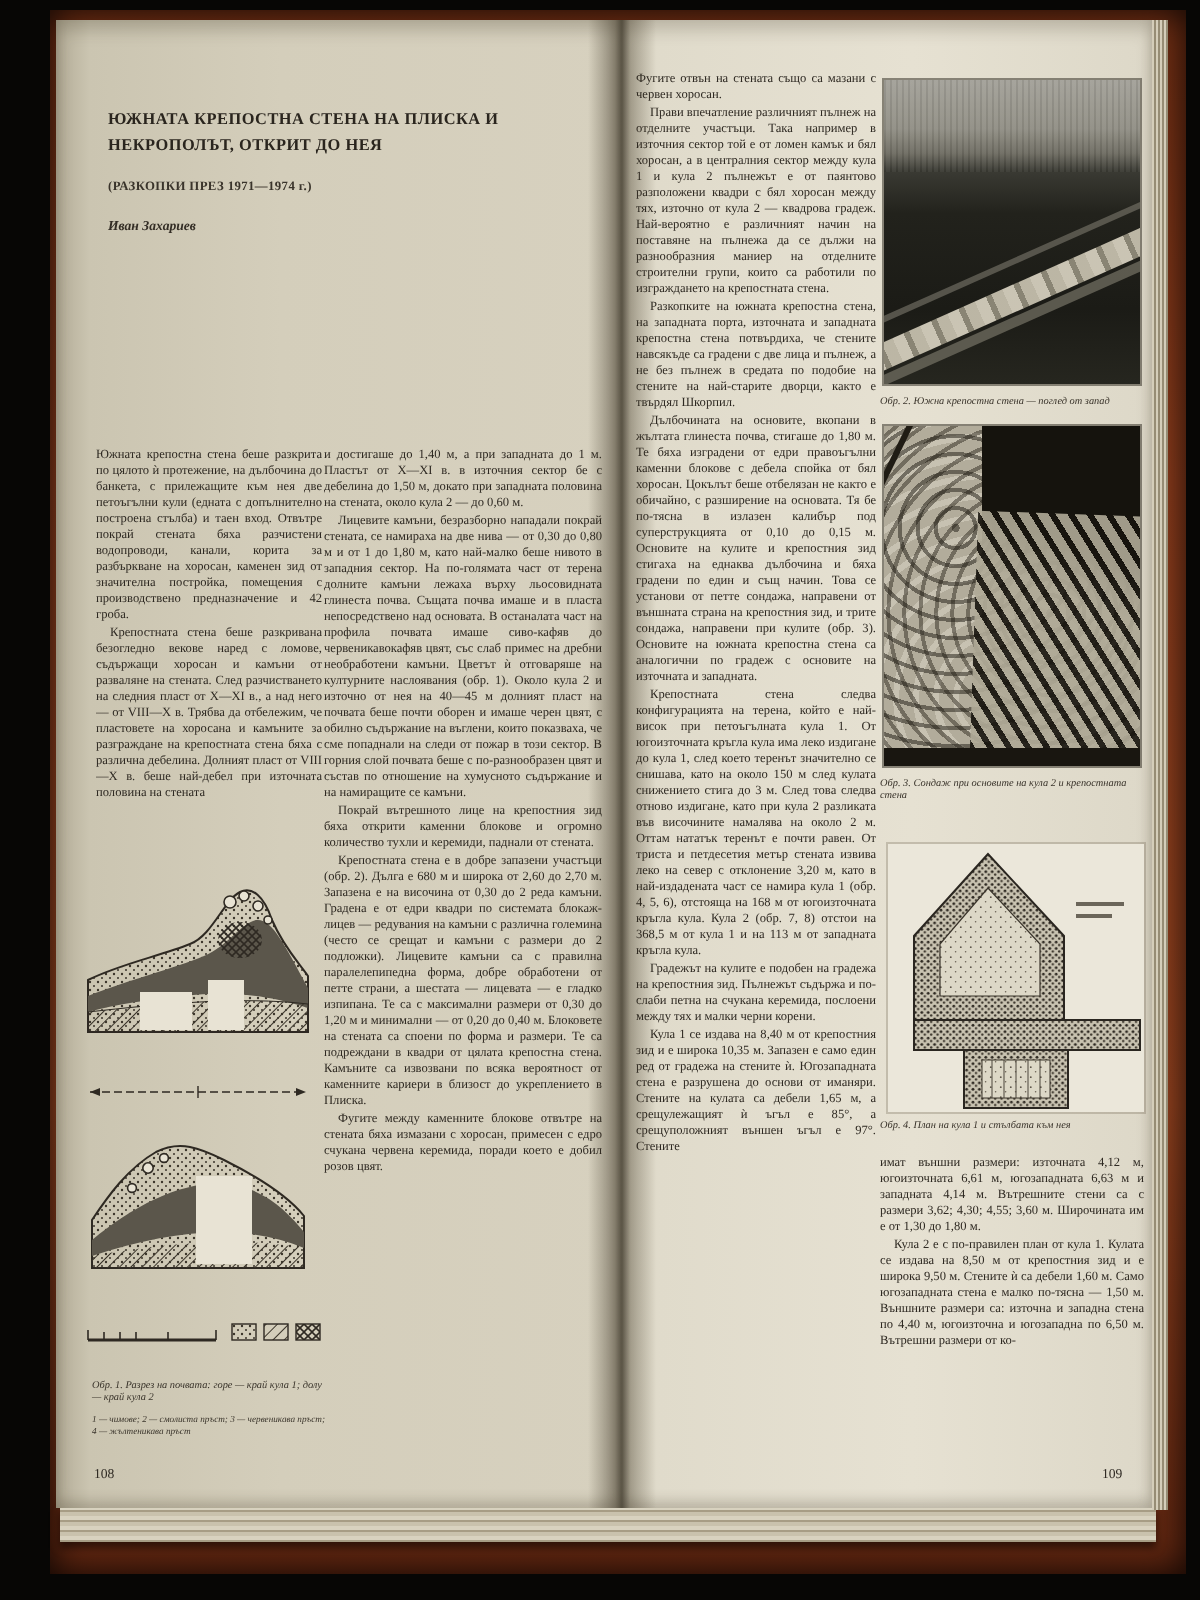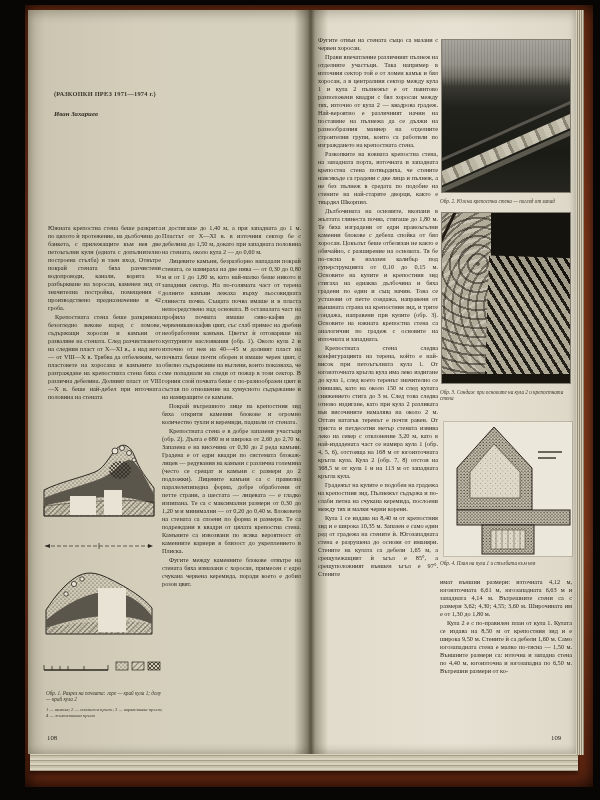--- a/index.html
+++ b/index.html
@@ -70,20 +70,21 @@
 </style>
 </head>
 <body>
 
 <div class="abs cover"></div>
 <div class="abs edges-bottom"></div>
 <div class="abs edges-right"></div>
 
 <div class="abs page-left">
 
+  <div class="abs title" style="left:26px;top:44px;width:252px;">ЮЖНАТА КРЕПОСТНА СТЕНА НА ПЛИСКА И НЕКРОПОЛЪТ, ОТКРИТ ДО НЕЯ</div>
   <div class="abs subtitle" style="left:26px;top:80px;width:220px;">(РАЗКОПКИ ПРЕЗ 1971—1974 г.)</div>
   <div class="abs author" style="left:26px;top:100px;width:160px;">Иван Захариев</div>
 
   <div class="abs col" style="left:20px;top:214px;width:113px;height:214px;">
     <p>Южната крепостна стена беше разкрита по цялото ѝ протежение, на дълбочина до банкета, с прилежащите към нея две петоъгълни кули (едната с допълнително построена стълба) и таен вход. Отвътре покрай стената бяха разчистени водопроводи, канали, корита за разбъркване на хоросан, каменен зид от значителна постройка, помещения с производствено предназначение и 42 гроба.</p>
     <p class="ind">Крепостната стена беше разкривана безогледно векове наред с ломове, съдържащи хоросан и камъни от разваляне на стената. След разчистването на следния пласт от X—XI в., а над него — от VIII—X в. Трябва да отбележим, че пластовете на хоросана и камъните за разграждане на крепостната стена бяха с различна дебелина. Долният пласт от VIII—X в. беше най-дебел при източната половина на стената</p>
   </div>
 
   <div class="abs" style="left:12px;top:428px;width:122px;height:252px;">
     <svg width="122" height="252" viewBox="0 0 122 252">

